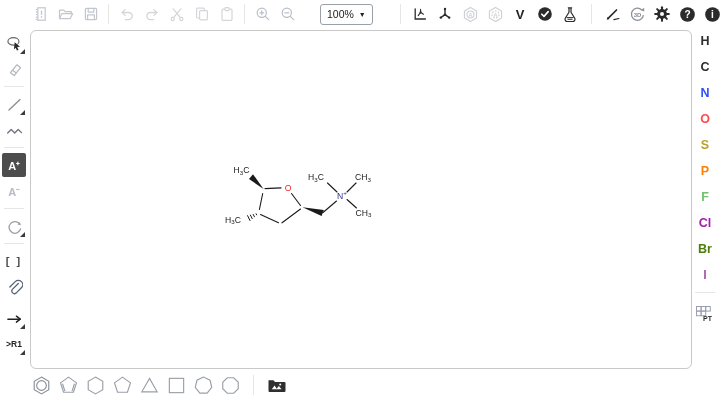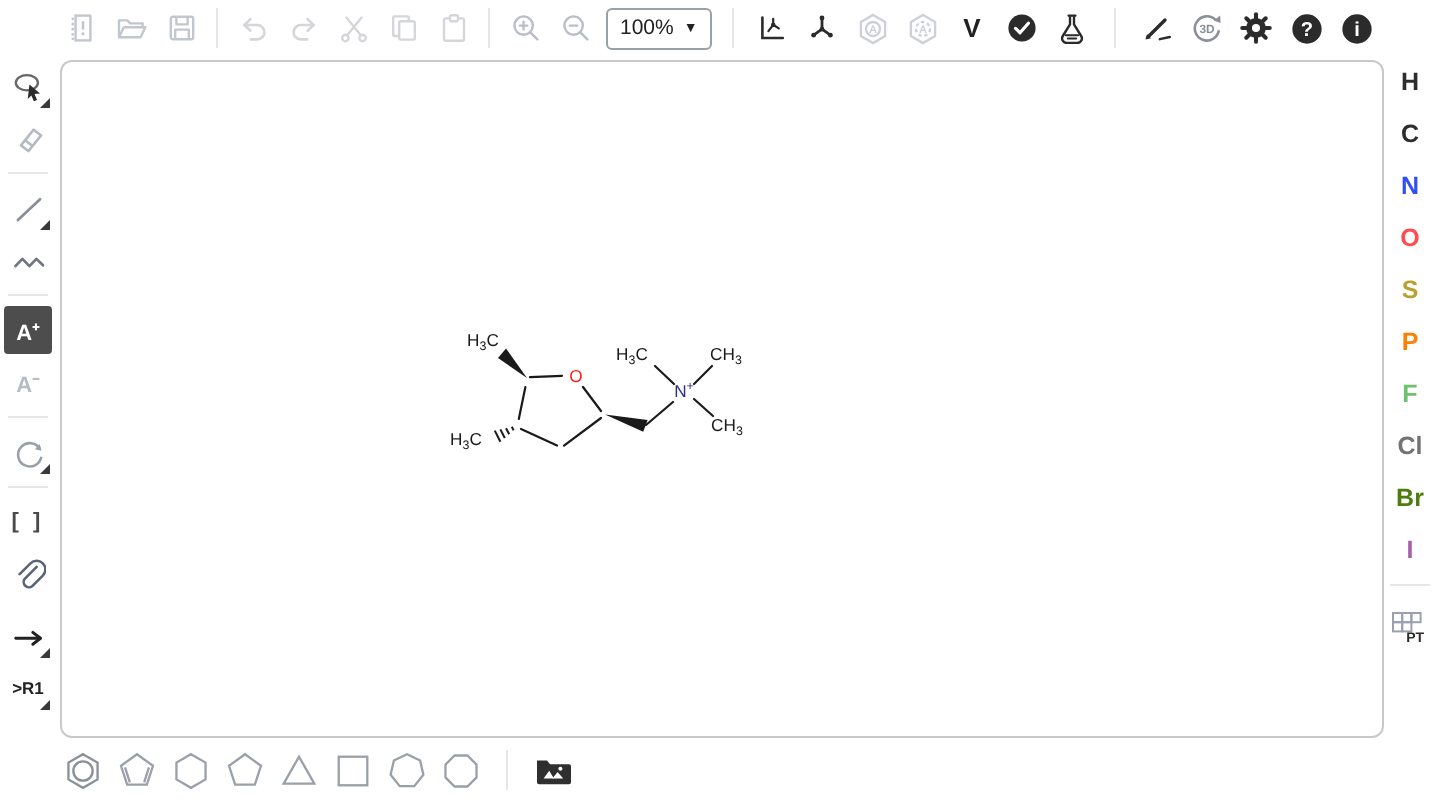--- a/index.html
+++ b/index.html
@@ -5,21 +5,21 @@
   html,body{margin:0;padding:0;}
   body{width:720px;height:400px;position:relative;background:#fff;overflow:hidden;
        font-family:"Liberation Sans",sans-serif;-webkit-font-smoothing:antialiased;}
   svg{display:block;}
   
   .topbar{position:absolute;left:28px;top:0;height:28px;display:flex;align-items:center;}
   .tbtn{width:25px;height:24px;border:none;background:none;padding:0;display:flex;
         align-items:center;justify-content:center;cursor:pointer;}
   .vdiv{width:1px;height:20px;background:#e6e6e6;margin:0 5px;}
   .zoombox{height:19px;border:1px solid #9aa0a8;border-radius:3px;display:flex;align-items:center;
-           padding:0 6px;margin:0 3px;font-size:10.5px;color:#222;gap:5px;cursor:pointer;background:#fff;}
+           padding:0 6px;margin:0 20px;font-size:10.5px;color:#222;gap:5px;cursor:pointer;background:#fff;}
   .zoombox .caret{font-size:7px;color:#222;}
   
   .leftbar{position:absolute;left:0;top:30px;width:28px;display:flex;flex-direction:column;align-items:center;}
   .lbtn{width:24px;height:24px;margin:1px 0;position:relative;display:flex;align-items:center;
         justify-content:center;cursor:pointer;background:none;border:none;padding:0;}
   .lbtn.sel{background:#4d4d4d;border-radius:2px;}
   .hdiv{width:20px;height:1px;background:#e6e6e6;margin:4px 0;}
   .corner{position:absolute;right:1px;bottom:1px;width:0;height:0;border-style:solid;
           border-width:0 0 5px 5px;border-color:transparent transparent #3a3a3a transparent;}
   .glyph{font-size:11px;font-weight:bold;color:#4a4a4a;letter-spacing:0;}
@@ -318,21 +318,21 @@
 
 <div class="rightbar">
   <div id="atom-list">
       <div class="atom" style="color: rgb(45, 45, 45);">H</div>
       <div class="atom" style="color: rgb(45, 45, 45);">C</div>
       <div class="atom" style="color: rgb(48, 79, 247);">N</div>
       <div class="atom" style="color: rgb(255, 77, 77);">O</div>
       <div class="atom" style="color: rgb(185, 161, 48);">S</div>
       <div class="atom" style="color: rgb(255, 128, 0);">P</div>
       <div class="atom" style="color: rgb(112, 192, 112);">F</div>
-      <div class="atom" style="color: #737373;">Cl</div>
+      <div class="atom" style="color: #a21caf;">Cl</div>
       <div class="atom" style="color: #4d7c0f;">Br</div>
       <div class="atom" style="color: rgb(169, 95, 169);">I</div>
     </div>
   <div class="hdiv"></div>
   <button class="lbtn ptbtn">
     <svg width="20" height="19" viewBox="0 0 20 19">
       <g fill="none" stroke="#9aa0b0" stroke-width="1">
         <rect x="1.5" y="1.5" width="4.6" height="4.6"></rect>
           <rect x="6.1" y="1.5" width="4.6" height="4.6"></rect>
           <rect x="10.7" y="1.5" width="4.6" height="4.6"></rect>

